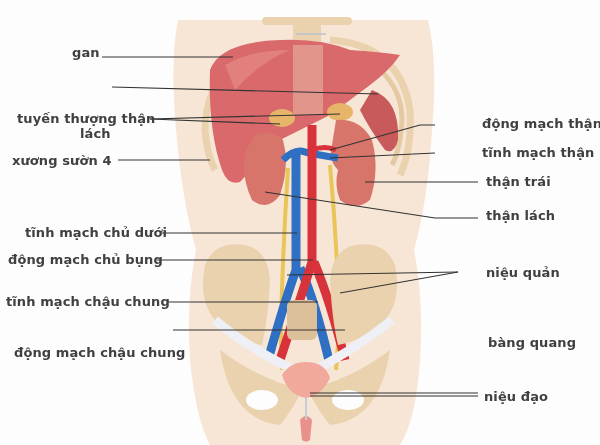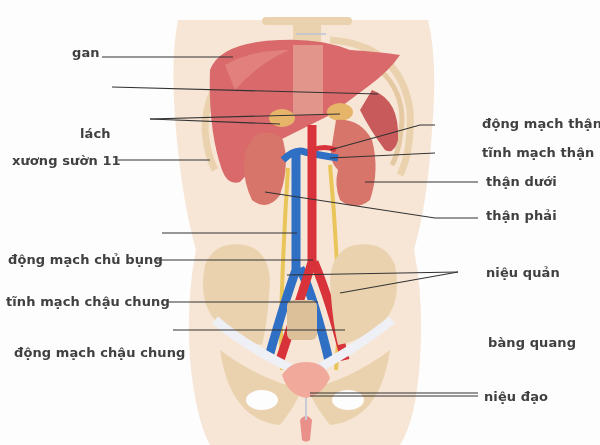--- a/index.html
+++ b/index.html
@@ -78,25 +78,27 @@
       <line x1="173" y1="330" x2="345" y2="330"></line>
       <polyline points="458,272 287,275"></polyline>
       <polyline points="458,272 340,293"></polyline>
       <line x1="310" y1="393" x2="478" y2="393"></line>
       <line x1="310" y1="456" x2="478" y2="456" transform="translate(0,-60)"></line>
     </g>
   </svg>
 
   <div class="lbl" style="left:72px; top:46px;">gan</div>
   <div class="lbl" style="left:80px; top:79px;margin-top:48px;">lách</div>
-  <div class="lbl" style="left:12px; top:154px;">xương sườn 11</div>
+  <div class="lbl" style="left:17px; top:112px;">tuyến thượng thận</div>
+  <div class="lbl" style="left:12px; top:154px;">xương sườn 4</div>
+  <div class="lbl" style="left:25px; top:226px;">tĩnh mạch chủ dưới</div>
   <div class="lbl" style="left:8px; top:253px;">động mạch chủ bụng</div>
   <div class="lbl" style="left:6px; top:295px;">tĩnh mạch chậu chung</div>
   <div class="lbl" style="left:14px; top:326px;margin-top:20px;">động mạch chậu chung</div>
 
   <div class="lbl" style="left:482px; top:117px;">động mạch thận</div>
   <div class="lbl" style="left:482px; top:146px;">tĩnh mạch thận</div>
-  <div class="lbl" style="left:486px; top:175px;">thận dưới</div>
-  <div class="lbl" style="left:486px; top:209px;">thận phải</div>
+  <div class="lbl" style="left:486px; top:175px;">thận trái</div>
+  <div class="lbl" style="left:486px; top:209px;">thận lách</div>
   <div class="lbl" style="left:486px; top:266px;text-align:right;">niệu quản</div>
   <div class="lbl" style="left: 488px; top: 336px;">bàng quang</div>
   <div class="lbl" style="left: 484px; top: 390px;">niệu đạo</div>
 </div>
 
 </body></html>

